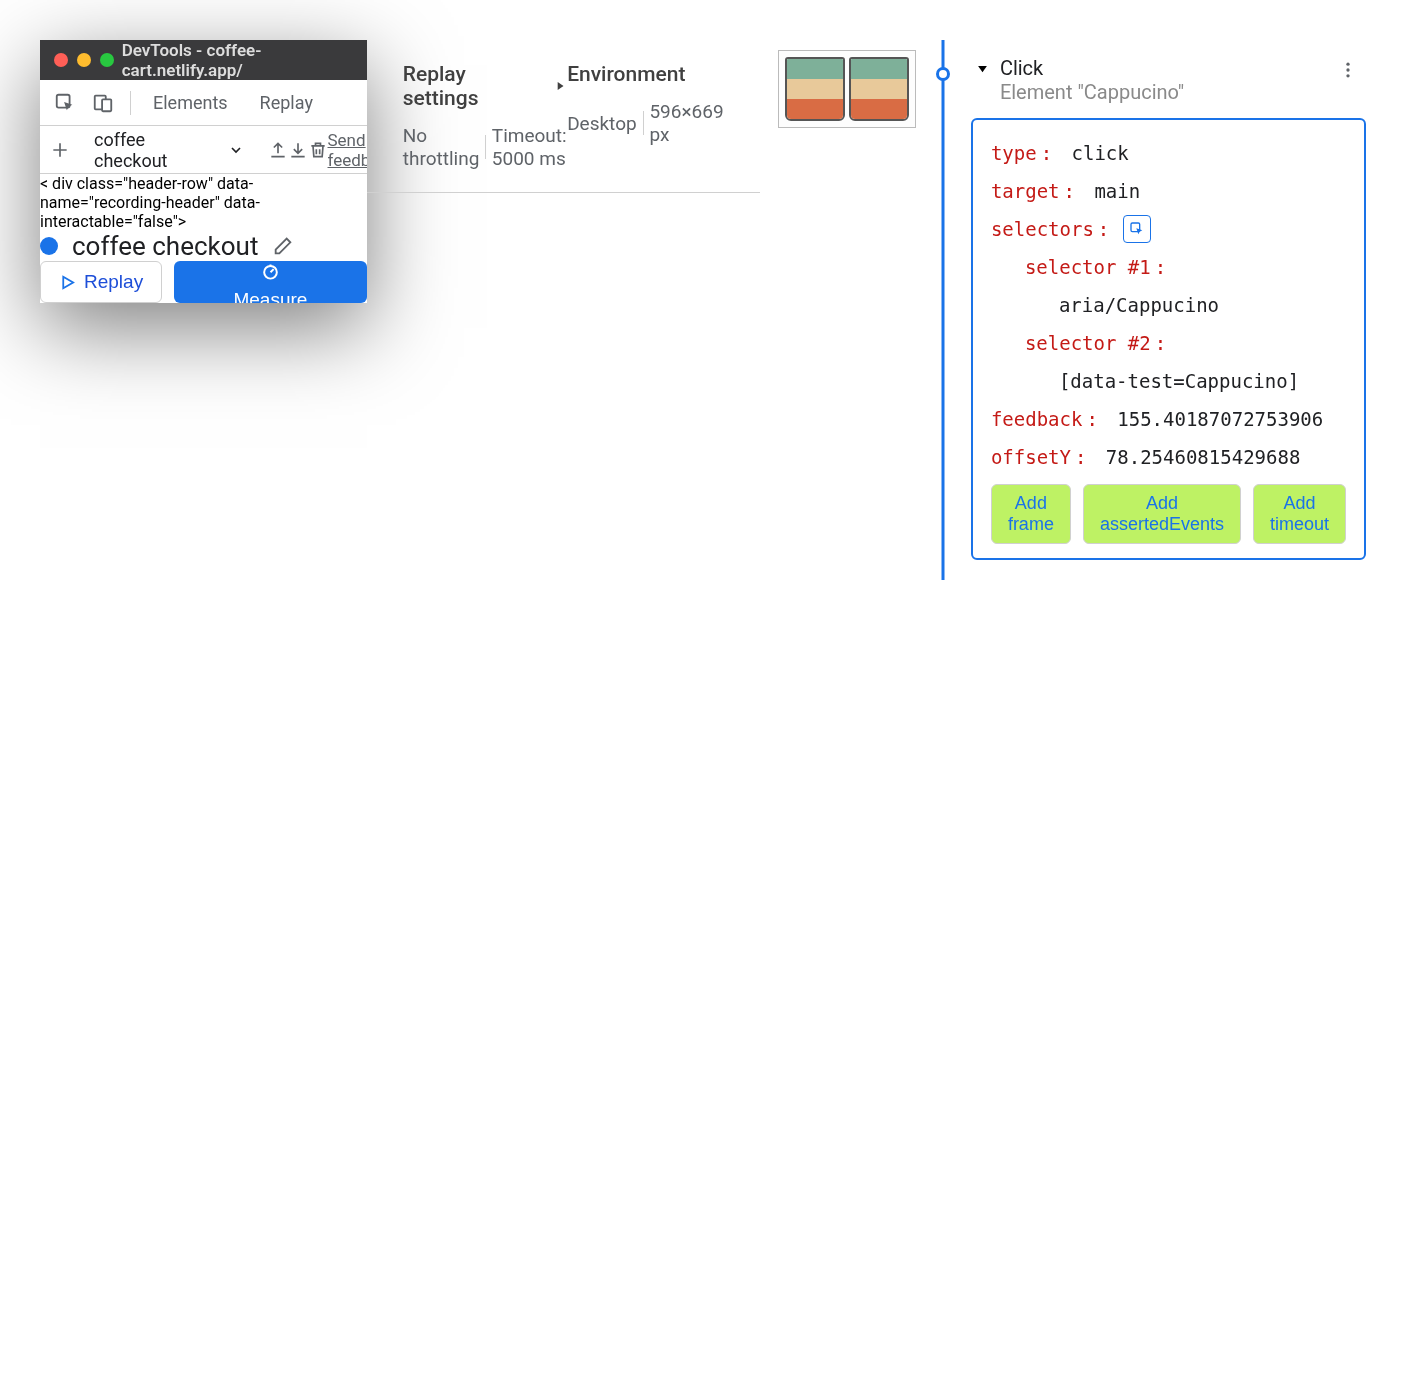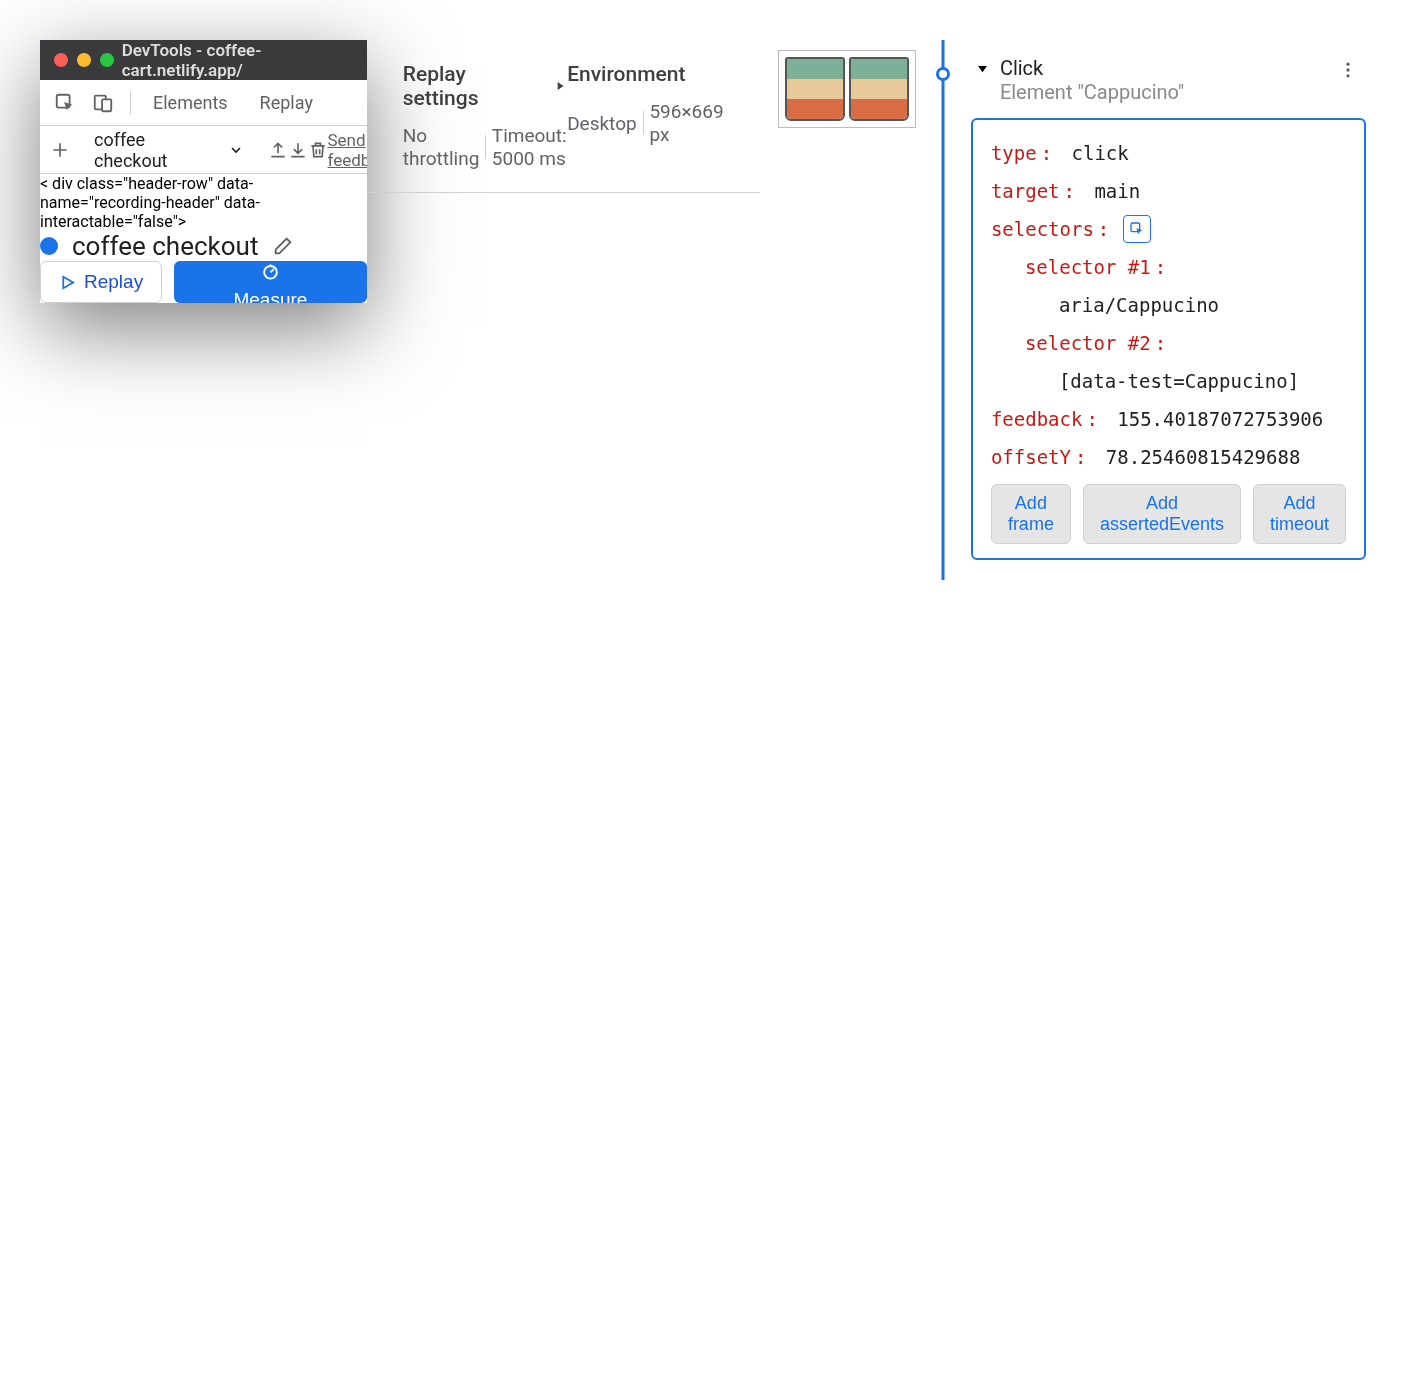--- a/index.html
+++ b/index.html
@@ -174,21 +174,21 @@
 }
 .step-actions { display: flex; gap: 12px; margin-top: 8px; }
 .chip {
   border: 1px solid #d0d0d0;
   border-radius: 6px;
   padding: 8px 16px;
   color: #1a73e8;
   font-size: 18px;
   font-weight: 500;
   cursor: pointer;
-  background: #e5e5e5;
+  background: #bef264;
 }
 svg { display: block; }
 </style>
 </head>
 <body>
 
 <div class="window">
 
   
   <div class="titlebar">

